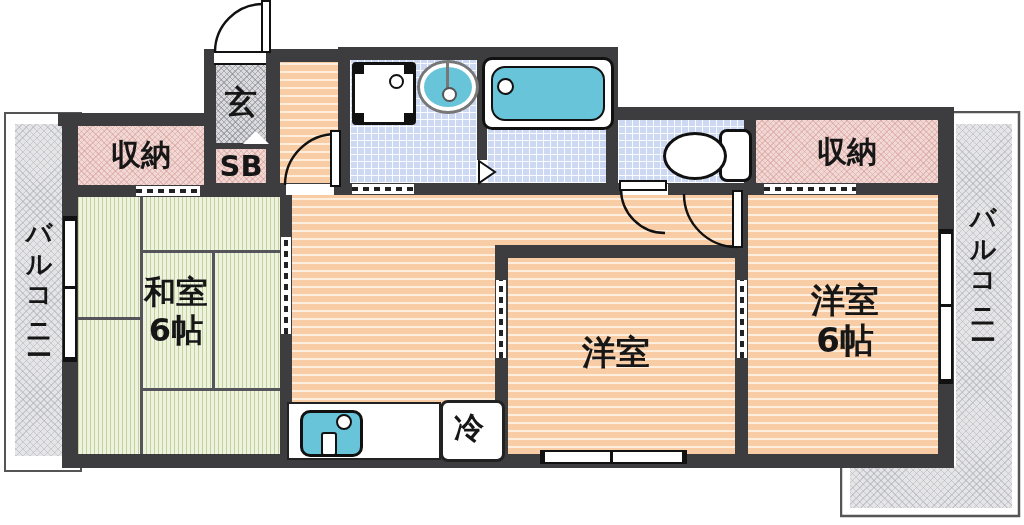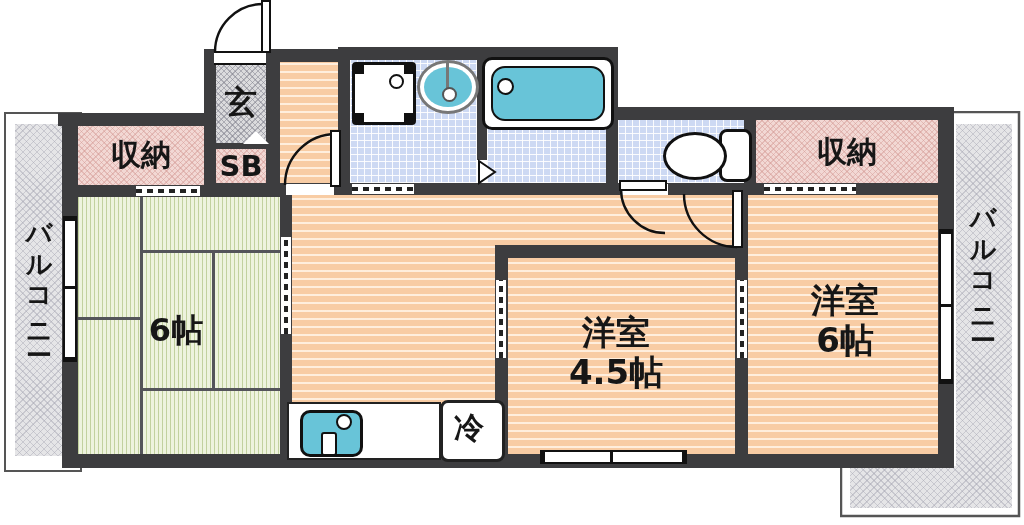--- a/index.html
+++ b/index.html
@@ -163,26 +163,25 @@
     <path class="arc" d="M684 194 A53 53 0 0 0 737 247"></path>
     <rect class="leaf" x="733" y="191" width="9" height="56"></rect>
     <path class="tri" d="M479 161 L495 172 L479 183 Z"></path>
   </svg>
 
   <div class="label" style="left:241px;top:103px;font-size:32px;">玄</div>
   <div class="label" style="left:241px;top:166px;font-size:29px;">SB</div>
   <div class="label" style="left:141px;top:155px;font-size:30px;">収納</div>
   <div class="label" style="left:847px;top:152px;font-size:30px;">収納</div>
   <div class="label" style="left:176px;top:312px;font-size:32px;">
-    <br>
+    <span>和室</span><br>
     <span>6帖</span>
   </div>
   <div class="label" style="left:616px;top:352px;font-size:34px;">
     <span>洋室</span><br>
-    <span>4.5帖</span>
   </div>
   <div class="label" style="left:845px;top:320px;font-size:34px;">
     <span>洋室</span><br>
     <span>6帖</span>
   </div>
   <div class="vtext" style="left:40px;top:203px;font-size:26px;">バルコニー</div>
   <div class="vtext" style="left:984px;top:188px;font-size:26px;">バルコニー</div>
   <div class="label" style="left:469px;top:428px;font-size:30px;">冷</div>
 
 </div>

